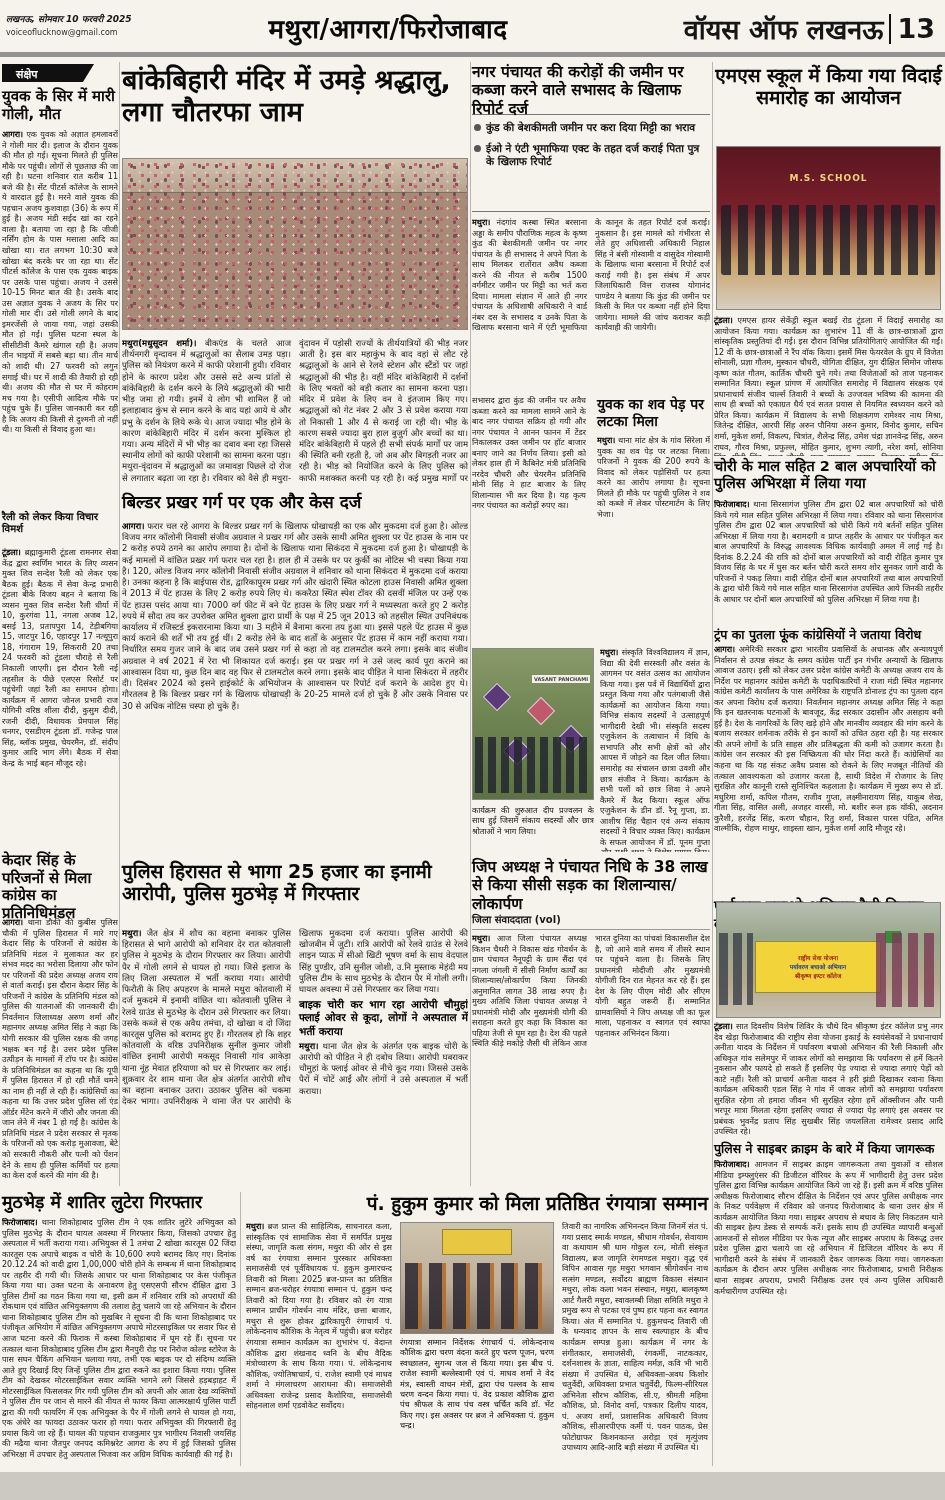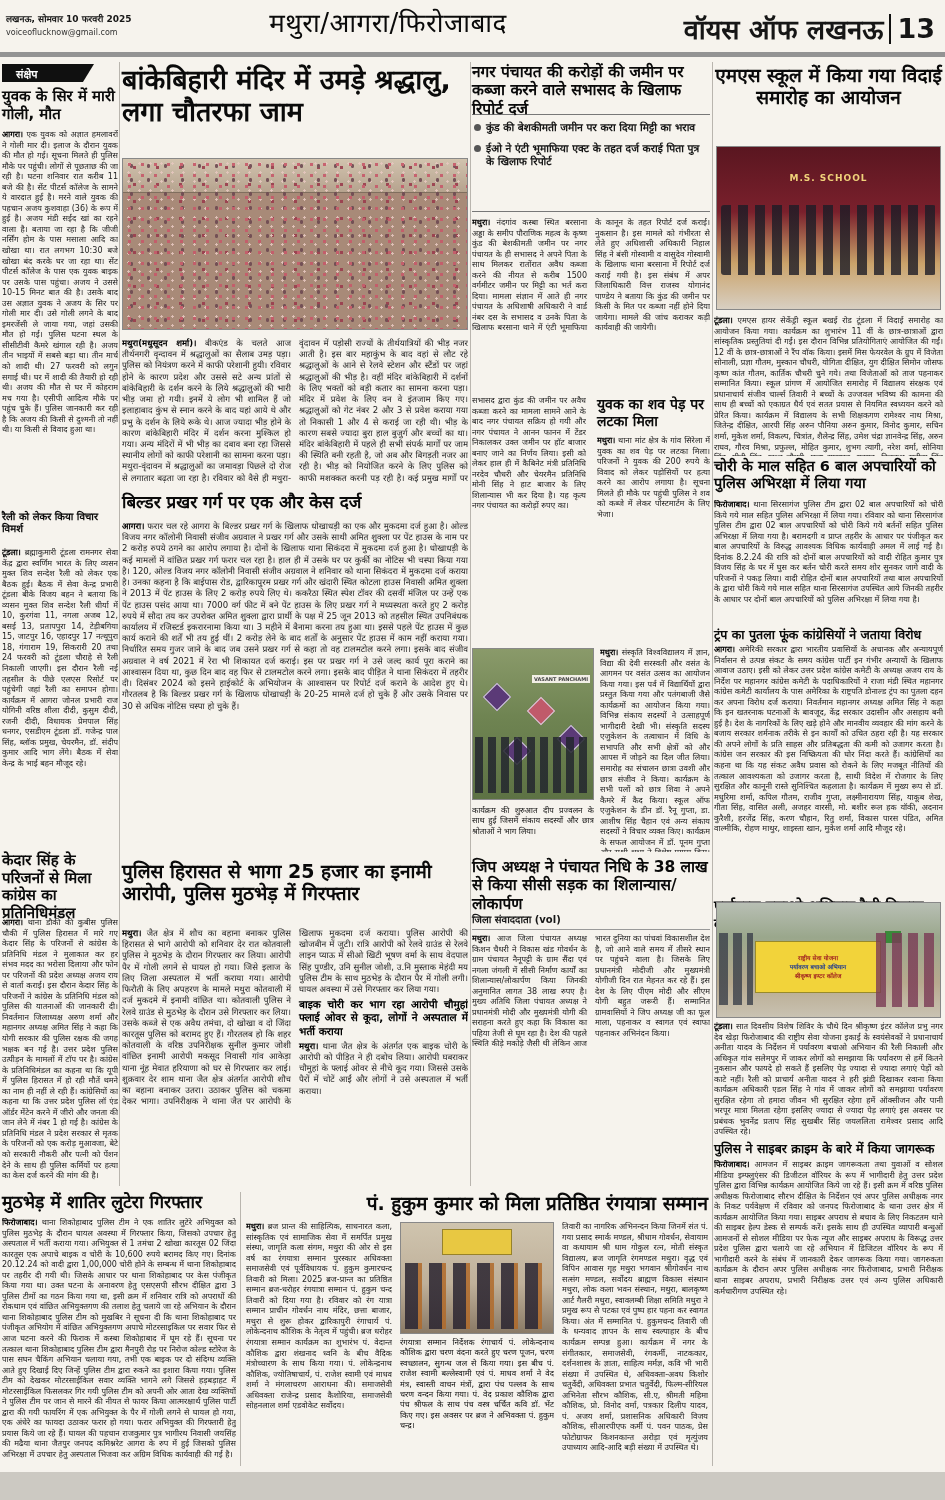--- a/index.html
+++ b/index.html
@@ -12,23 +12,23 @@
   .abs { position:absolute; }
   .hl { font-weight:bold; color:#0a0a0a; line-height:1.18; }
   .body-txt { font-size:8px; line-height:1.32; text-align:justify; overflow:hidden; color:#222; }
   .body-txt .dl { font-weight:bold; color:#000; }
   .cols2 { column-count:2; column-gap:8px; }
   .vrule { position:absolute; width:1px; background:#b9b5ae; }
   .photo { position:absolute; overflow:hidden; border:1px solid #888; }
   .caption { font-size:8px; font-weight:bold; line-height:1.3; text-align:justify; overflow:hidden; color:#111; }
 
   
-  #hdr-date { left:6px; top:12px; font-size:9px; font-weight:bold; }
+  #hdr-date { left:6px; top:12px; font-size:9px; font-weight:bold;font-style:italic; }
   #hdr-mail { left:6px; top:28px; font-size:8px; color:#333; }
-  #hdr-section { left:388px; top:8px; transform:translateX(-50%); font-size:26px; font-weight:normal; letter-spacing:0.5px; }
+  #hdr-section { left:388px; top:14px; transform:translateX(-50%); font-size:26px; font-weight:bold; letter-spacing:0.5px; }
   #hdr-brand-wrap { right:10px; top:10px; display:flex; align-items:center; gap:6px; }
   #hdr-brand { font-size:27px; font-weight:bold; }
   #hdr-pagebar { width:2px; height:30px; background:#111; }
   #hdr-pageno { font-size:27px; font-weight:bold; }
   #hdr-rule { left:0; top:52px; width:945px; height:5px; background:#939393; }
 
   
   #brief-label { left:2px; top:64px; width:92px; height:18px; background:#101010; color:#fff;
     font-size:11px; font-weight:bold; padding:2px 0 0 14px; clip-path:polygon(0 0,100% 0,88% 100%,0 100%); }
 
@@ -204,21 +204,21 @@
   <div class="abs hl" style="left:714px; top:64px; width:229px; font-size:19px;text-align:center;">एमएस स्कूल में किया गया विदाई समारोह का आयोजन</div>
   <div class="photo" id="school-photo">
     <span class="school-txt">M.S. SCHOOL</span>
     <div class="school-people"></div>
   </div>
   <div class="abs body-txt" style="left:714px; top:316px; width:229px; height:140px;">
     <span class="dl">टूंडला।</span>
     <span>एमएस हायर सेकेंड्री स्कूल बखई रोड टूंडला में विदाई समारोह का आयोजन किया गया। कार्यक्रम का शुभारंभ 11 वीं के छात्र-छात्राओं द्वारा सांस्कृतिक प्रस्तुतियां दी गईं। इस दौरान विभिन्न प्रतियोगिताएं आयोजित की गईं। 12 वीं के छात्र-छात्राओं ने रैंप वॉक किया। इसमें मिस फेयरवेल के ग्रुप में विजेता सोनाली, प्रज्ञा गौतम, मुस्कान चौधरी, योगिता दीक्षित, युग दीक्षित सिमोन जोसफ कृष्ण कांत गौतम, कार्तिक चौधरी चुने गये। तथा विजेताओं को ताज पहनाकर सम्मानित किया। स्कूल प्रांगण में आयोजित समारोह में विद्यालय संरक्षक एवं प्रधानाचार्य संजीव चार्ल्स तिवारी ने बच्चों के उज्जवल भविष्य की कामना की साथ ही बच्चों को एकाग्रत धैर्य एवं सतत प्रयास से नियमित स्वध्ययन करने को प्रेरित किया। कार्यक्रम में विद्यालय के सभी शिक्षकगण रामेश्वर नाथ मिश्रा, जितेन्द्र दीक्षित, आरपी सिंह अरुन पौनिया अरुन कुमार, विनोद कुमार, सचिन शर्मा, मुकेश शर्मा, विकल्प, चित्रांत, शैलेन्द्र सिंह, उमेश चंद्रा ज्ञानवेन्द्र सिंह, अरुन राघव, गौरव मिश्रा, प्रफुल्ल, मोहित कुमार, शुभग त्यागी, नरेश वर्मा, सोनिया सिंह, प्रीती सिंह, खुश्बू चौधरी, पूजा सारस्वत, गुनगुन, दिलकश सुनीता सिंह आयुशी, दामिनी गुप्ता, शबनम, तसलीम शालिनी, नाइमा, कविता, रोशनी मनोरमा, अभिषेक, कप्तान सिंह, नरेश, हरेन्द्र सिंह, अर्चना, कुंदनानी, हेमन्त पाठक, विजय पाल के अलावा अन्य सभी शिक्षकगणों का सहयोग रहा।</span>
   </div>
 
-  <div class="abs hl" style="left:714px; top:458px; width:229px; font-size:14.5px;">चोरी के माल सहित 6 बाल अपचारियों को पुलिस अभिरक्षा में लिया गया</div>
+  <div class="abs hl" style="left:714px; top:458px; width:229px; font-size:14.5px;">चोरी के माल सहित 2 बाल अपचारियों को पुलिस अभिरक्षा में लिया गया</div>
   <div class="abs body-txt" style="left:714px; top:500px; width:229px; height:124px;">
     <span class="dl">फिरोजाबाद।</span>
     <span>थाना सिरसागंज पुलिस टीम द्वारा 02 बाल अपचारियों को चोरी किये गये माल सहित पुलिस अभिरक्षा में लिया गया। रविवार को थाना सिरसागंज पुलिस टीम द्वारा 02 बाल अपचारियों को चोरी किये गये बर्तनों सहित पुलिस अभिरक्षा में लिया गया है। बरामदगी व प्राप्त तहरीर के आधार पर पंजीकृत कर बाल अपचारियों के विरुद्ध आवश्यक विधिक कार्यवाही अमल में लाई गई है। दिनांक 8.2.24 की रात्रि को दोनों बाल अपचारियों को वादी रोहित कुमार पुत्र विजय सिंह के घर में घुस कर बर्तन चोरी करते समय शोर सुनकर जागे वादी के परिजनों ने पकड़ लिया। वादी रोहित दोनों बाल अपचारियों तथा बाल अपचारियों के द्वारा चोरी किये गये माल सहित थाना सिरसागंज उपस्थित आये जिनकी तहरीर के आधार पर दोनों बाल अपचारियों को पुलिस अभिरक्षा में लिया गया है।</span>
   </div>
 
   <div class="abs hl" style="left:714px; top:628px; width:229px; font-size:12.5px;">ट्रंप का पुतला फूंक कांग्रेसियों ने जताया विरोध</div>
   <div class="abs body-txt" style="left:714px; top:645px; width:229px; height:210px;">
     <span class="dl">आगरा।</span>
     <span>अमेरिकी सरकार द्वारा भारतीय प्रवासियों के अचानक और अन्यायपूर्ण निर्वासन से उत्पन्न संकट के समय कांग्रेस पार्टी इन गंभीर अन्यायों के खिलाफ आवाज उठाए। इसी को लेकर उत्तर प्रदेश कांग्रेस कमेटी के अध्यक्ष अजय राय के निर्देश पर महानगर कांग्रेस कमेटी के पदाधिकारियों ने राजा मंडी स्थित महानगर कांग्रेस कमेटी कार्यालय के पास अमेरिका के राष्ट्रपति डोनाल्ड ट्रंप का पुतला दहन कर अपना विरोध दर्ज कराया। निवर्तमान महानगर अध्यक्ष अमित सिंह ने कहा कि इन खतरनाक घटनाओं के बावजूद, केंद्र सरकार उदासीन और असहाय बनी हुई है। देश के नागरिकों के लिए खड़े होने और मानवीय व्यवहार की मांग करने के बजाय सरकार शर्मनाक तरीके से इन कार्यों को उचित ठहरा रही है। यह सरकार की अपने लोगों के प्रति साहस और प्रतिबद्धता की कमी को उजागर करता है। कांग्रेस जन सरकार की इस निष्क्रियता की घोर निंदा करते हैं। कांग्रेसियों का कहना था कि यह संकट अवैध प्रवास को रोकने के लिए मजबूत नीतियों की तत्काल आवश्यकता को उजागर करता है, साथी विदेश में रोजगार के लिए सुरक्षित और कानूनी रास्ते सुनिश्चित कहलाता है। कार्यक्रम में मुख्य रूप से डॉ. मधुरिमा शर्मा, कपिल गौतम, राजीव गुप्ता, लक्ष्मीनारायण सिंह, याकूब शेख, गीता सिंह, वासित अली, अजहर वारसी, मो. बशीर रूल हक यॉकी, अदनान कुरैशी, हरजेंद्र सिंह, करण चौहान, रितु शर्मा, विकास पारस पंडित, अमित वाल्मीकि, रोहण माथुर, शाइस्ता खान, मुकेश शर्मा आदि मौजूद रहे।</span>
   </div>

